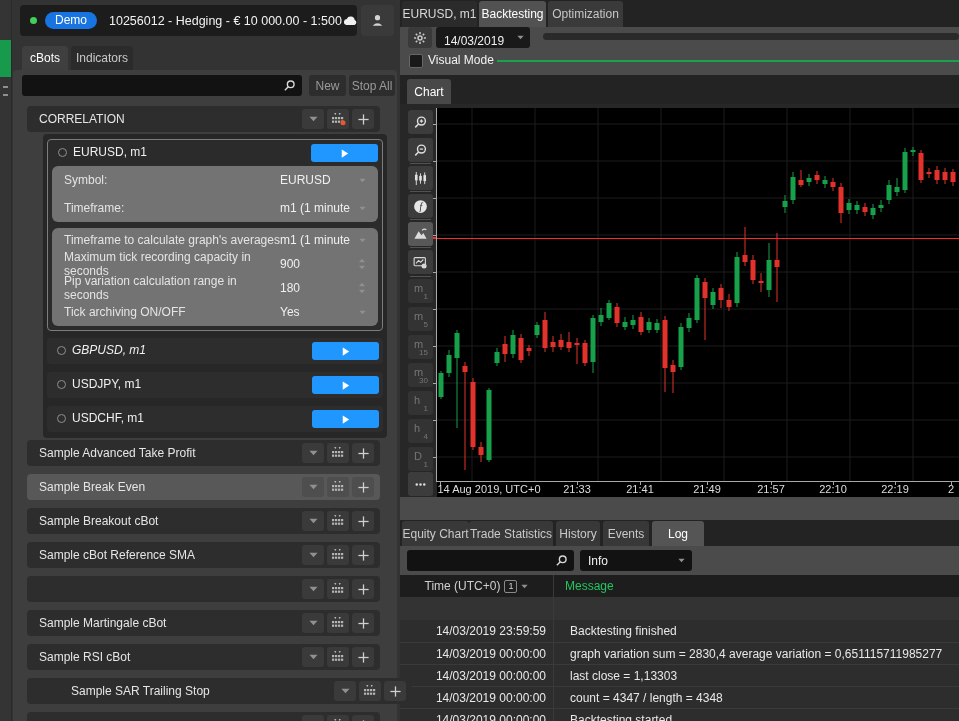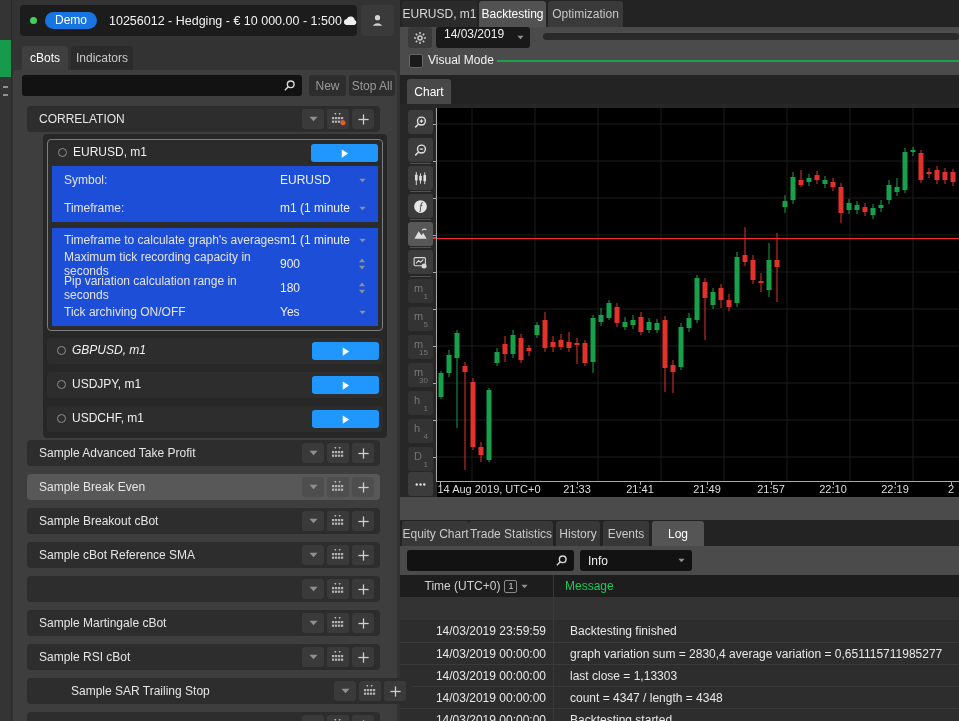--- a/index.html
+++ b/index.html
@@ -44,39 +44,39 @@
   .lrow.selected .rbtn{background:#4e4e4e}
 
   #corr-row{top:106px}
   #corr-group{left:43px;top:134px;width:344px;height:304px;background:#272727;border-radius:4px}
   .ibox{left:47px;width:336px;background:#2d2d2d;border-radius:4px}
   #eurusd-box{top:139px;height:192px;border:1px solid #7d7d7d;box-sizing:border-box;background:#2b2b2b}
   .inst-dot{position:absolute;left:10px;top:8px;width:7px;height:7px;border:1.5px solid #8f8f8f;border-radius:50%}
   .inst-label{position:absolute;left:25px;top:5px;color:#f0f0f0}
   .play-btn{position:absolute;right:4px;top:4px;width:67px;height:18px;background:#1f97ff;border-radius:3px;
             display:flex;align-items:center;justify-content:center}
-  .pbox{left:52px;width:326px;background:#1d4ed8;border-radius:0}
+  .pbox{left:52px;width:326px;background:#737373;border-radius:6px}
   #pbox1{top:166px;height:56px}
   #pbox2{top:228px;height:98px}
   .prow{display:flex;align-items:center;padding:0 12px}
   .prow .pl{flex:1;color:#e4e4e4}
   .pctrl{width:86px;display:flex;align-items:center;justify-content:space-between}
   .pctrl .pv{color:#f0f0f0;white-space:nowrap;overflow:hidden}
 
   
   #rtop-strip{left:400px;top:0;width:559px;height:27px;background:#232323}
   .rtab{top:1px;height:26px;border-radius:3px 3px 0 0;display:flex;align-items:center;justify-content:center;font-size:12px}
   #rtab-symbol{left:402px;width:75px;background:#2b2b2b;color:#d8d8d8}
   #rtab-backtesting{left:479px;width:67px;background:#525252;color:#fff}
   #rtab-optimization{left:548px;width:75px;background:#3a3a3a;color:#c6c6c6}
   #bt-header{left:400px;top:27px;width:559px;height:48px;background:#4b4b4b}
   #gear-btn{left:408px;top:27px;width:24px;height:21px;background:#3a3a3a;border-radius:3px;
             display:flex;align-items:center;justify-content:center}
   #date-select{left:436px;top:27px;width:94px;height:21px;background:#191919;border-radius:3px;
-               display:flex;align-items:flex-start}
+               display:flex;align-items:flex-end}
   #date-select .dv{margin-left:8px;color:#f0f0f0}
   #date-select .caret{position:absolute;right:6px;top:8px}
   #speed-slider{left:543px;top:33px;width:416px;height:7px;background:#2a2a2a;border-radius:4px}
   #visual-checkbox{left:409px;top:54px;width:12px;height:12px;background:#191919;border:1px solid #666;border-radius:2px}
   #visual-label{left:428px;top:53px;color:#f2f2f2}
   #bt-progress{left:497px;top:60px;width:462px;height:2px;background:#18a24c}
   #chart-strip{left:400px;top:75px;width:559px;height:29px;background:#232323}
   #chart-tab{left:407px;top:79px;width:44px;height:25px;background:#484848;border-radius:3px 3px 0 0;
              display:flex;align-items:center;justify-content:center;color:#fff}
 

